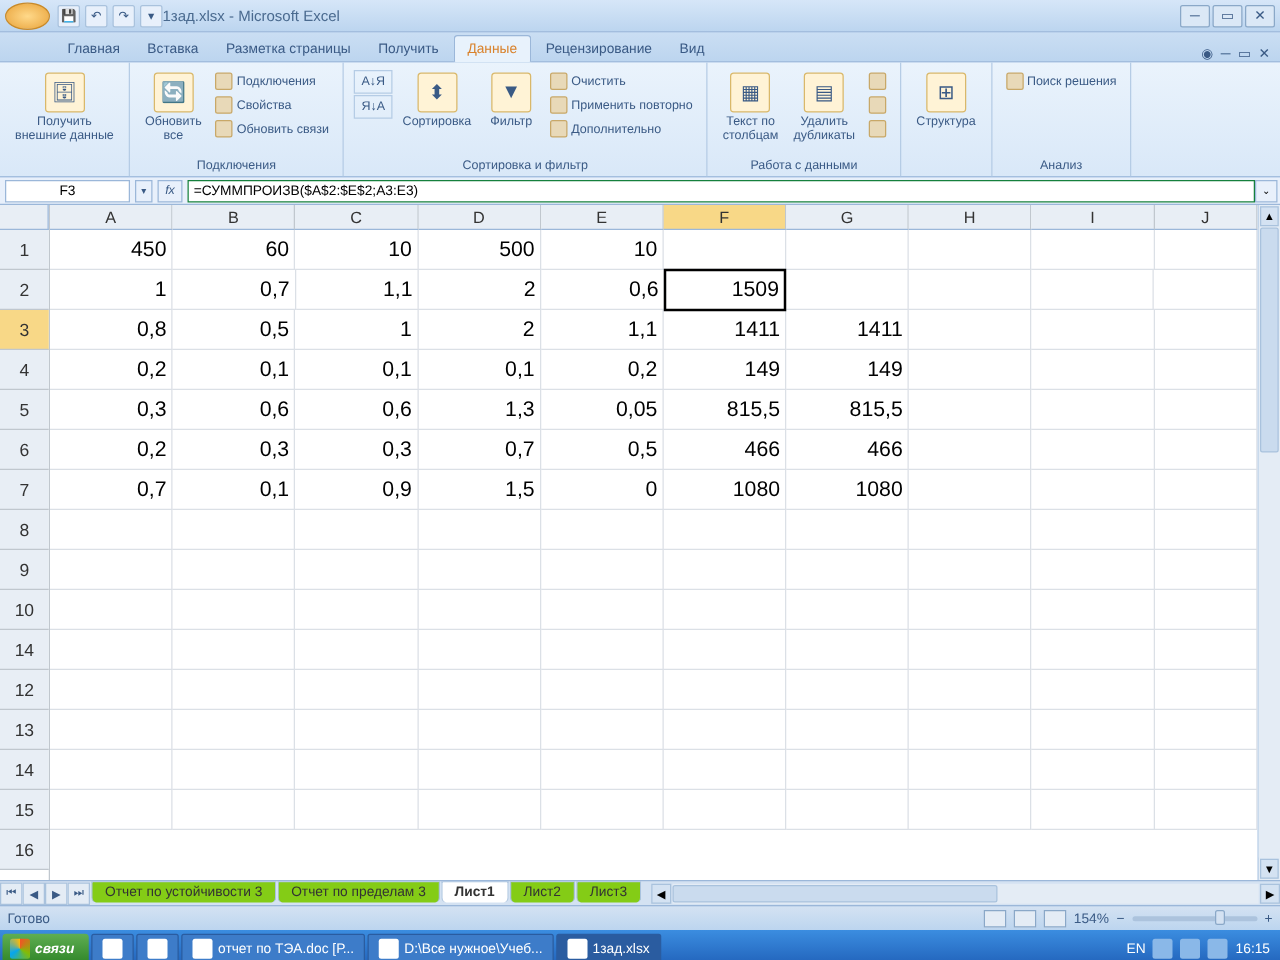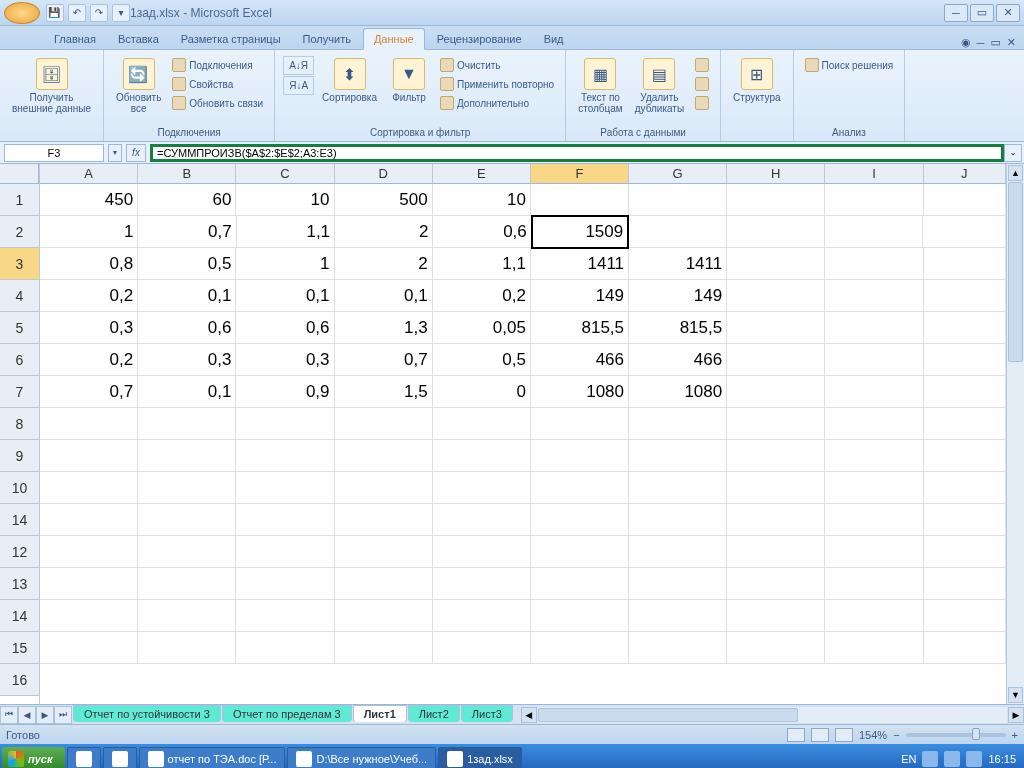--- a/index.html
+++ b/index.html
@@ -26,21 +26,21 @@
 .big-btn .icon { width:32px; height:32px; background:#fff3d6; border:1px solid #d9b86a; border-radius:3px; display:flex; align-items:center; justify-content:center; font-size:16px; }
 .small-stack { display:flex; flex-direction:column; gap:1px; }
 .small-btn { display:flex; align-items:center; gap:3px; font-size:10px; color:#3a5a85; padding:2px 3px; white-space:nowrap;}
 .small-btn .sicon { width:14px; height:14px; background:#e8d9b8; border:1px solid #c8a868; border-radius:2px; }
 
 .formula-bar { height:22px; background:#e8f0fb; border-bottom:1px solid #9bb7d9; display:flex; align-items:center; }
 .name-box { width:100px; height:18px; background:#fff; border:1px solid #9bb7d9; margin:0 4px; padding:0 4px; font-size:11px; display:flex; align-items:center; justify-content:center;}
 .nb-drop { width:14px; height:18px; border:1px solid #9bb7d9; background:#e8f0fb; display:flex; align-items:center; justify-content:center; font-size:8px; color:#3a5a85;}
 .fx-btns { display:flex; gap:0; margin:0 4px;}
 .fx-btn { width:20px; height:18px; border:1px solid #9bb7d9; background:#e8f0fb; display:flex; align-items:center; justify-content:center; font-size:10px; font-style:italic; color:#3a5a85;}
-.formula-input { flex:1; height:18px; background:#fff; border:3px solid #15803d; padding:0 4px; font-size:11px; display:flex; align-items:center;}
+.formula-input { flex:1; height:18px; background:#fff; border:1px solid #15803d; padding:0 4px; font-size:11px; display:flex; align-items:center;}
 .fb-expand { width:18px; height:18px; border:1px solid #9bb7d9; background:#e8f0fb; margin-right:2px; display:flex; align-items:center; justify-content:center; font-size:8px;}
 
 .sheet-area { height:540px; display:flex; background:#fff; }
 .row-headers { width:40px; border-right:1px solid #c0c7ce; }
 .corner { height:20px; background:#e8eef5; border-bottom:1px solid #9bb7d9; border-right:1px solid #9bb7d9;}
 .row-h { height:32px; background:#e8eef5; border-bottom:1px solid #c0c7ce; display:flex; align-items:center; justify-content:center; font-size:14px; color:#333;}
 .row-h.sel { background:#f8d887; }
 .grid { flex:1; overflow:hidden; position:relative;}
 .col-headers { display:flex; height:20px; }
 .col-h { background:#e8eef5; border-right:1px solid #c0c7ce; border-bottom:1px solid #9bb7d9; display:flex; align-items:center; justify-content:center; font-size:13px; color:#333;}
@@ -51,21 +51,21 @@
 .cell.num { justify-content:flex-end; }
 .cell.active { border:2px solid #000; margin:-1px; z-index:2; position:relative; }
 .vscroll { width:18px; background:#e4ecf5; border-left:1px solid #b5cce5; display:flex; flex-direction:column;}
 .vs-btn { height:16px; background:#d4e2f2; border:1px solid #a9c2dd; margin:1px; display:flex; align-items:center; justify-content:center; font-size:9px;}
 .vs-track { flex:1; background:#e4ecf5; position:relative;}
 .vs-thumb { position:absolute; left:1px; right:1px; top:0; height:180px; background:#cadbee; border:1px solid #a9c2dd; border-radius:2px;}
 
 .sheet-tabs-row { height:20px; background:#d4e2f2; display:flex; align-items:center; border-top:1px solid #9bb7d9; }
 .nav-btns { display:flex; }
 .nav-btn { width:18px; height:18px; background:#e4ecf5; border:1px solid #a9c2dd; display:flex; align-items:center; justify-content:center; font-size:9px; color:#3a5a85;}
-.sheet-tab { padding:2px 10px; font-size:11px; background:#5eead4; border:1px solid #a9c2dd; border-bottom:none; margin-left:1px; color:#333; border-radius:0 0 4px 4px; transform:translateY(-1px);}
+.sheet-tab { padding:2px 10px; font-size:11px; background:#84cc16; border:1px solid #a9c2dd; border-bottom:none; margin-left:1px; color:#333; border-radius:0 0 4px 4px; transform:translateY(-1px);}
 .sheet-tab.active { background:#fff; font-weight:bold;}
 .hscroll { flex:1; display:flex; align-items:center; margin-left:8px;}
 .hs-btn { width:16px; height:16px; background:#d4e2f2; border:1px solid #a9c2dd; display:flex; align-items:center; justify-content:center; font-size:9px;}
 .hs-track { flex:1; height:16px; background:#e4ecf5; position:relative; margin:0 1px;}
 .hs-thumb { position:absolute; left:0; top:1px; bottom:1px; width:260px; background:#cadbee; border:1px solid #a9c2dd; border-radius:2px;}
 
 .statusbar { height:20px; background:linear-gradient(#d4e2f2,#bcd5ef); display:flex; align-items:center; padding:0 6px; font-size:11px; color:#3a5a85; border-top:1px solid #9bb7d9;}
 .status-right { margin-left:auto; display:flex; align-items:center; gap:6px;padding-left:16px;}
 .view-btn { width:18px; height:14px; border:1px solid #8aa8c8; background:#e4ecf5;}
 .zoom-slider { width:100px; height:4px; background:#acc3dd; position:relative; border-radius:2px;}
@@ -500,21 +500,21 @@
     <div class="zoom-slider">
         <div class="zoom-thumb"></div>
       </div>
     <span>+</span>
   </div>
 </div>
 
 <div class="taskbar">
   <div class="start-btn">
     <div class="win-icon"></div>
-    <span>пуск</span>
+    <span>связи</span>
   </div>
   <div class="task-item">
       <div class="ticon"></div>
     </div>
   <div class="task-item">
       <div class="ticon"></div>
     </div>
   <div class="task-item">
       <div class="ticon"></div>
       <span>отчет по ТЭА.doc [Р...</span>

